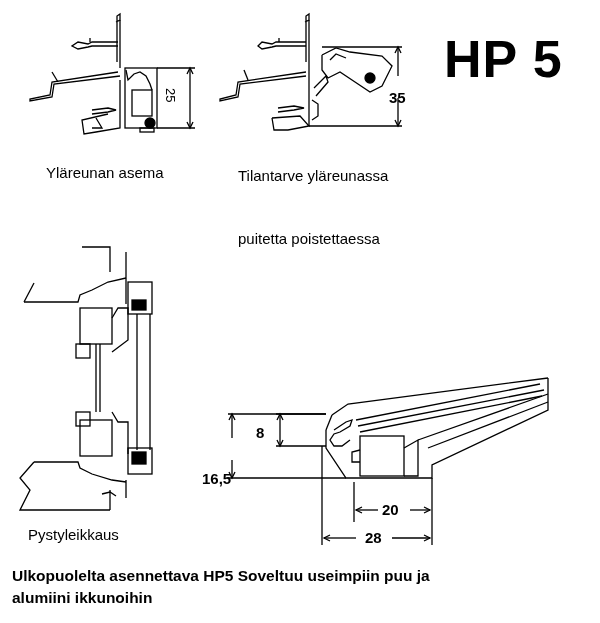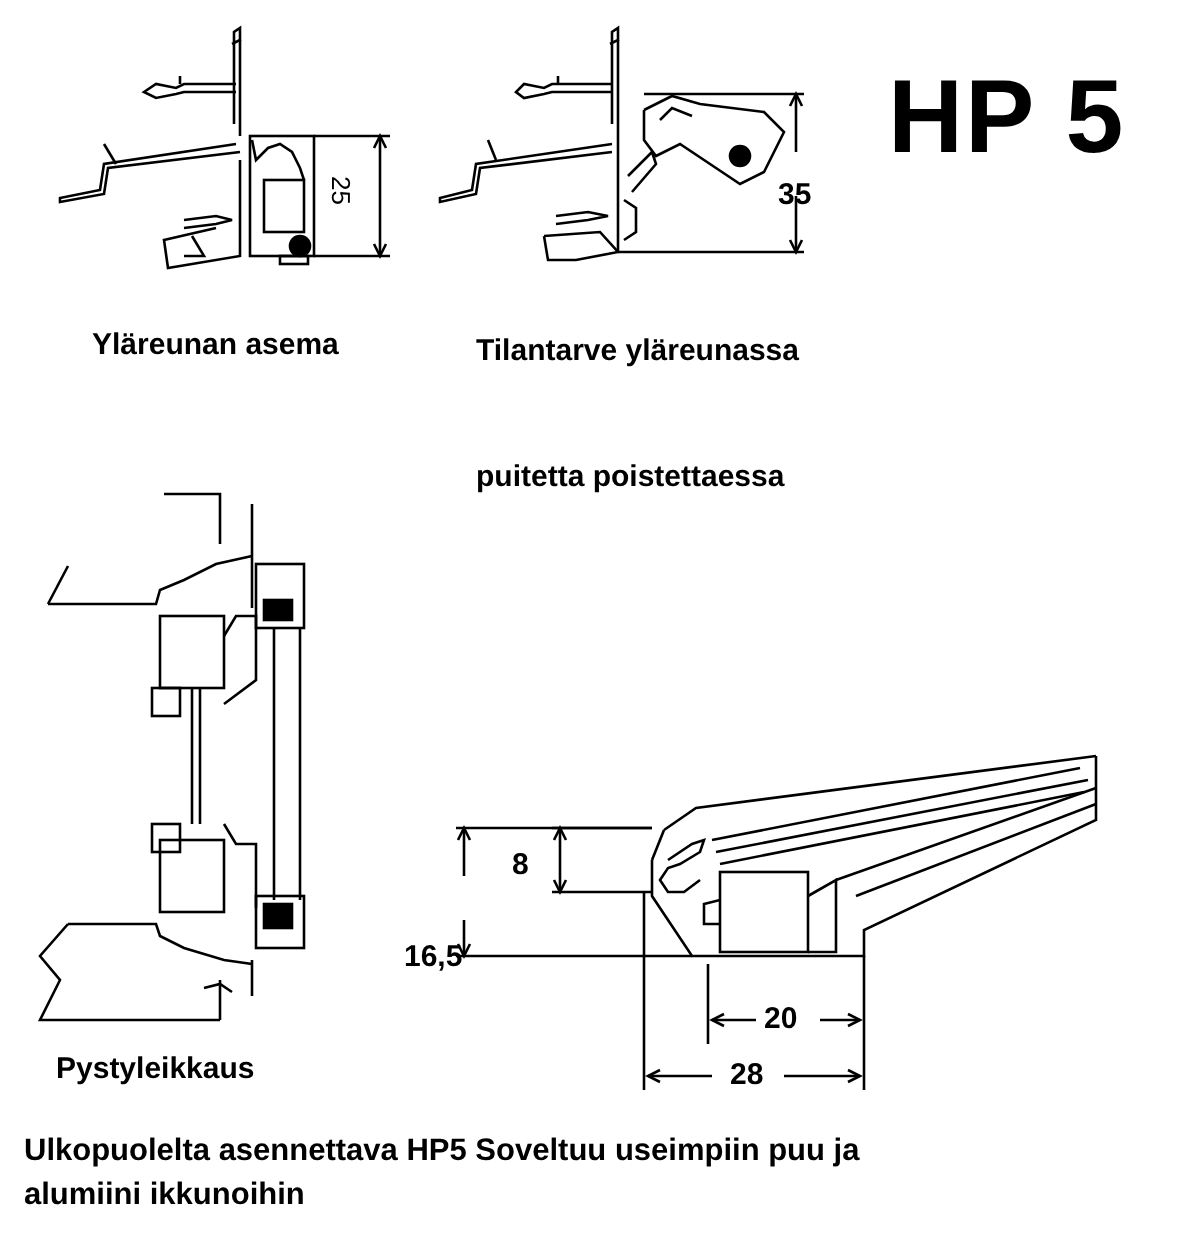--- a/index.html
+++ b/index.html
@@ -1,19 +1,19 @@
 <!DOCTYPE html>
 <html><head>
 <meta charset="utf-8">
 <style>
   html, body { margin:0; padding:0; background:#fff; }
   body { width:600px; height:623px; position:relative; overflow:hidden; font-family:"Liberation Sans", sans-serif; color:#000; }
   .abs { position:absolute; }
   .title { left:444px; top:14px; font-size:52px; font-weight:bold; letter-spacing:1px; line-height:1;margin-top:19px; }
-  .cap { font-size:15px; font-weight:bold; line-height:20px; }
+  .cap { font-size:15px; font-weight:normal; line-height:20px; }
   .dim { font-size:15px; font-weight:bold; }
   .dim-thin { font-size:13px; font-weight:normal; }
   svg { position:absolute; left:0; top:0; }
   .footer { left:12px; top:565px; width:560px; font-size:15.5px; font-weight:bold; line-height:22px; }
 </style>
 </head>
 <body>
 
 <svg width="600" height="623" viewBox="0 0 600 623" fill="none" stroke="#000" stroke-width="1.3">
 

